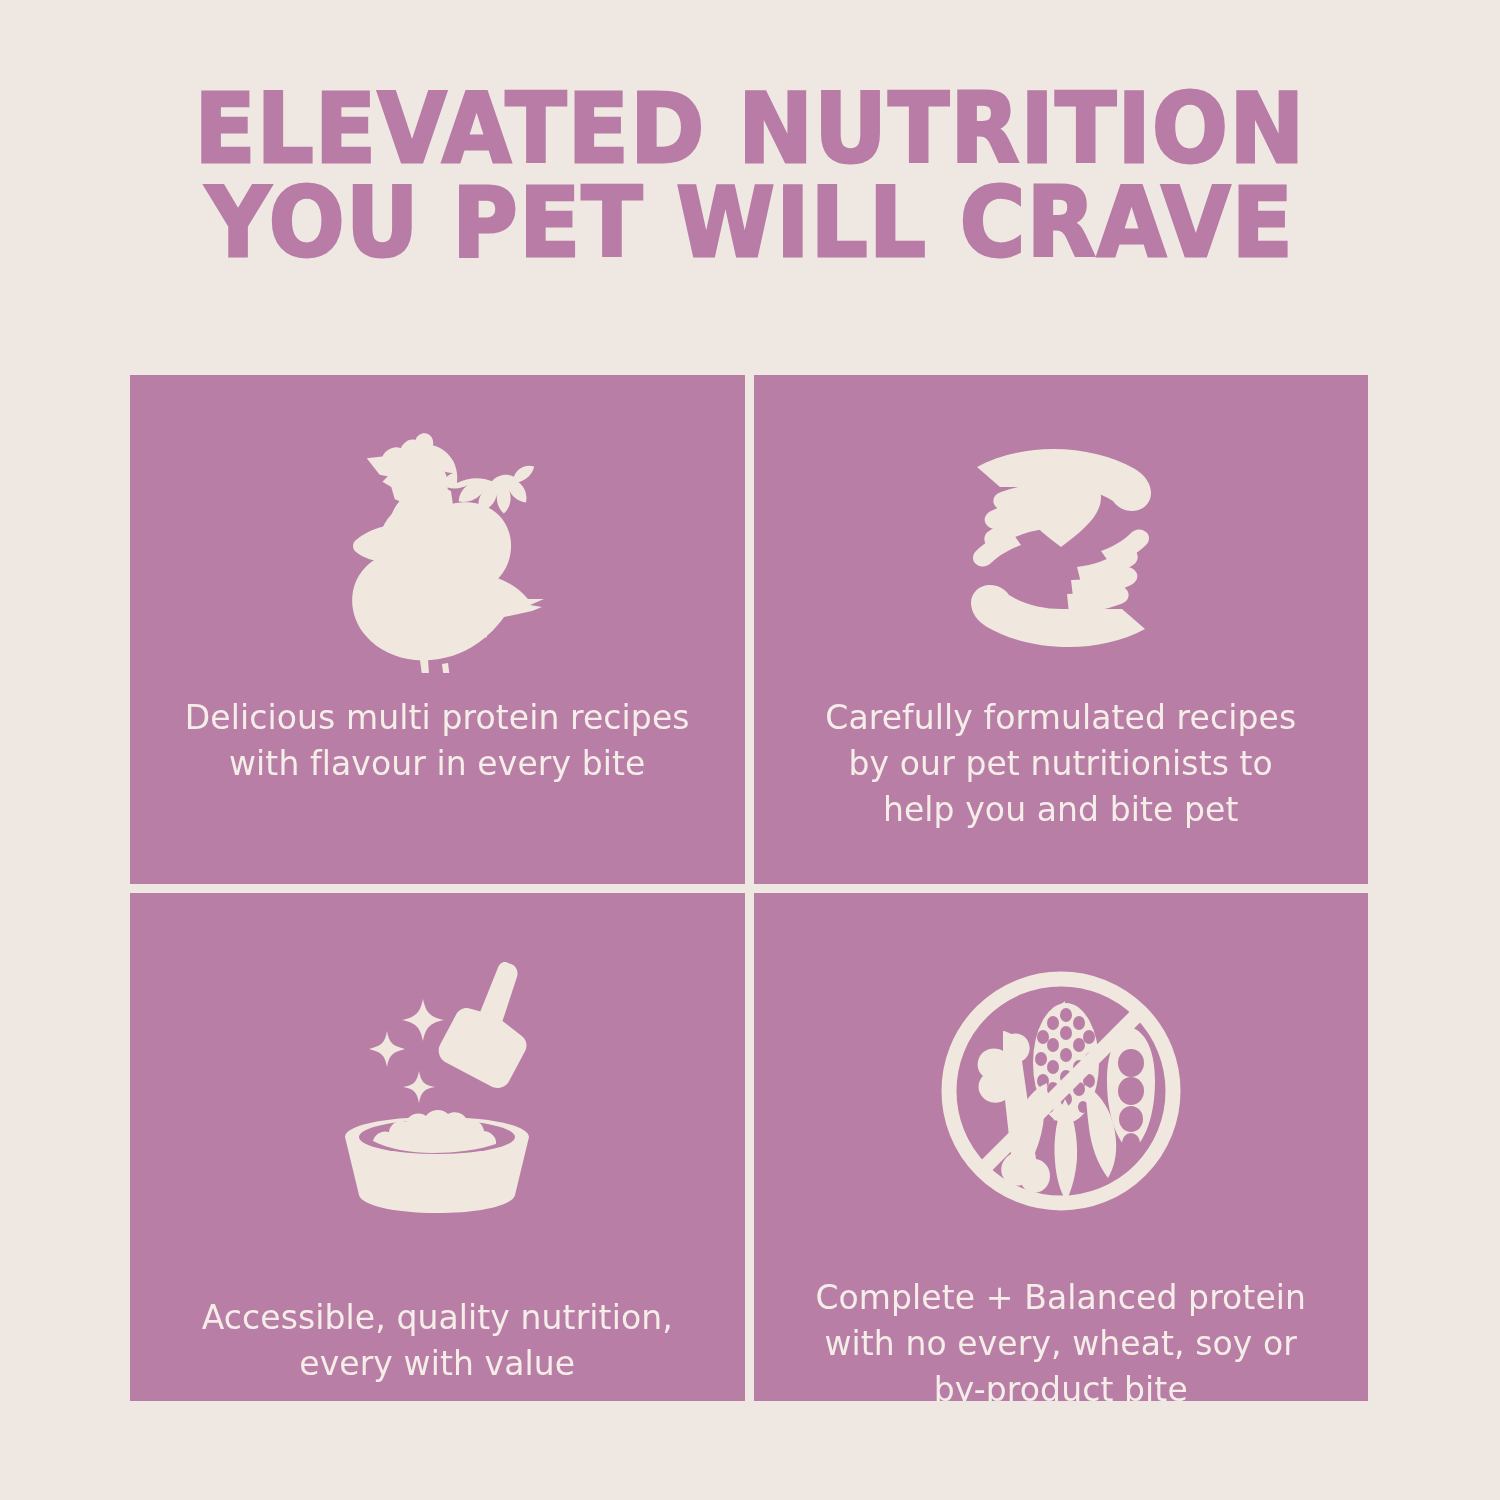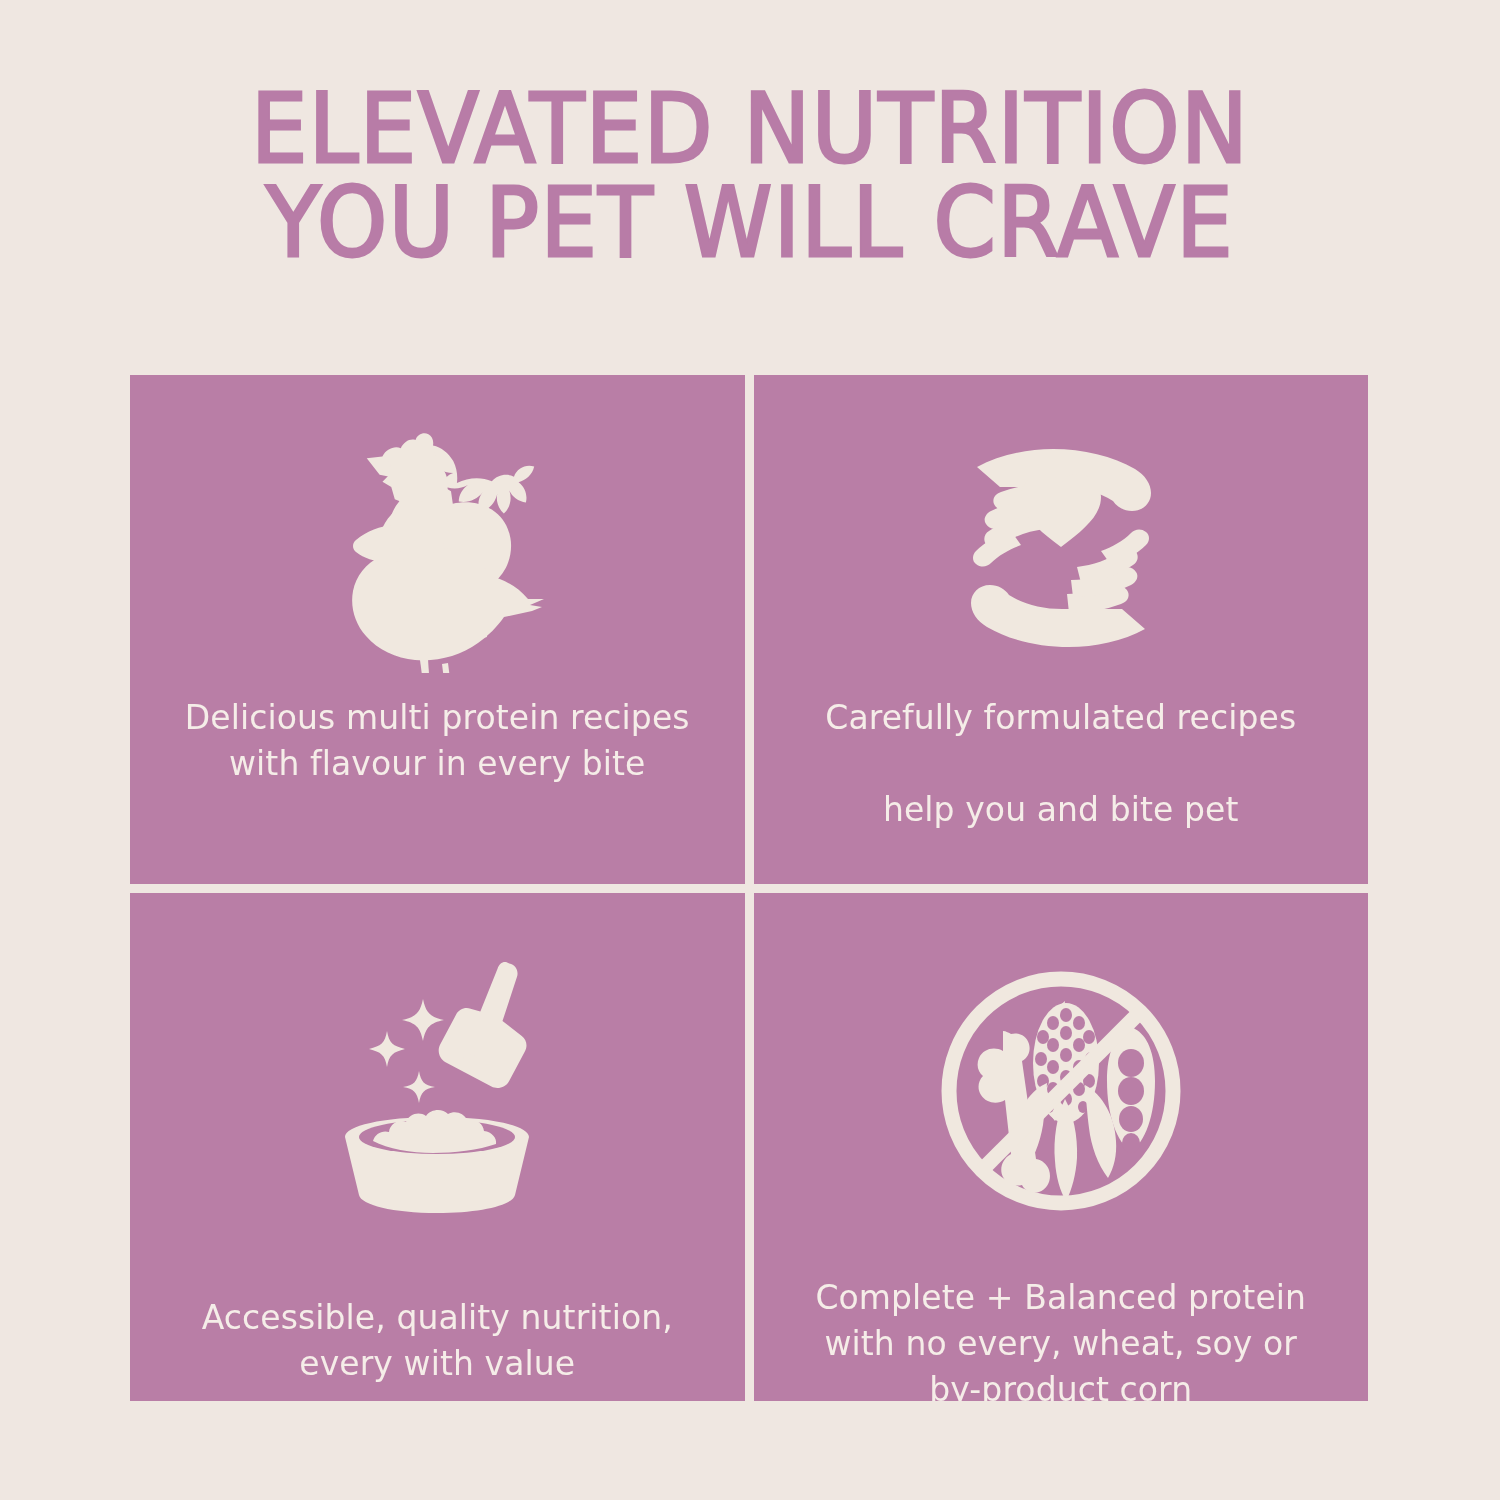--- a/index.html
+++ b/index.html
@@ -25,21 +25,21 @@
 
   
   .headline {
     position: absolute;
     left: 0;
     top: 82px;
     width: 1500px;
     text-align: center;
     color: #B87CA7;
     font-family: "DejaVu Sans", sans-serif;
-    font-weight: 400;
+    font-weight: 700;
     font-size: 96px;
     line-height: 94px;
     letter-spacing: 1.5px;
     text-transform: uppercase;
     -webkit-text-stroke: 3px #B87CA7;
     paint-order: stroke fill;
   }
   .headline .hl-line {
     display: block;
     transform: scaleX(0.93);
@@ -217,21 +217,21 @@
                 c3 5 9 6 15 3 c15 -7 32 -11 50 -11 z"></path>
             <path class="cream" d="M100 80 c-20 2 -38 8 -52 18 c-5 3 -6 9 -3 13
                 c4 4 10 4 15 1 c13 -9 28 -14 44 -16 z"></path>
             <path class="cream" d="M70 98 c-14 4 -26 11 -35 20 c-4 4 -4 10 0 13
                 c5 4 11 3 15 -1 c8 -8 19 -14 30 -18 z"></path>
           </g>
         </svg>
       </div>
       <div class="card-text">
         <span>Carefully formulated recipes</span><br>
-        <br>
+        <span>by our pet nutritionists to</span><br>
         <span>help you and bite pet</span>
       </div>
     </div>
 
     <div class="feature-card card-3">
       <div class="icon-wrap">
         <svg class="card-icon" width="272" height="272" viewBox="0 0 272 272">
 
           <g transform="rotate(28 190 60)">
             <path class="cream" d="M182 6 c6 -2 12 2 13 8 l8 46
@@ -340,18 +340,18 @@
               <ellipse cx="196" cy="178" rx="9" ry="10"></ellipse>
             </g>
           </g>
 
           <line x1="47" y1="205" x2="205" y2="47" stroke="#F0E8DF" stroke-width="15" stroke-linecap="butt"></line>
         </svg>
       </div>
       <div class="card-text">
         <span>Complete + Balanced protein</span><br>
         <span>with no every, wheat, soy or</span><br>
-        <span>by-product corn</span>
+        <span>by-product bite</span>
       </div>
     </div>
 
   </div>
 </div>
 
 </body></html>

